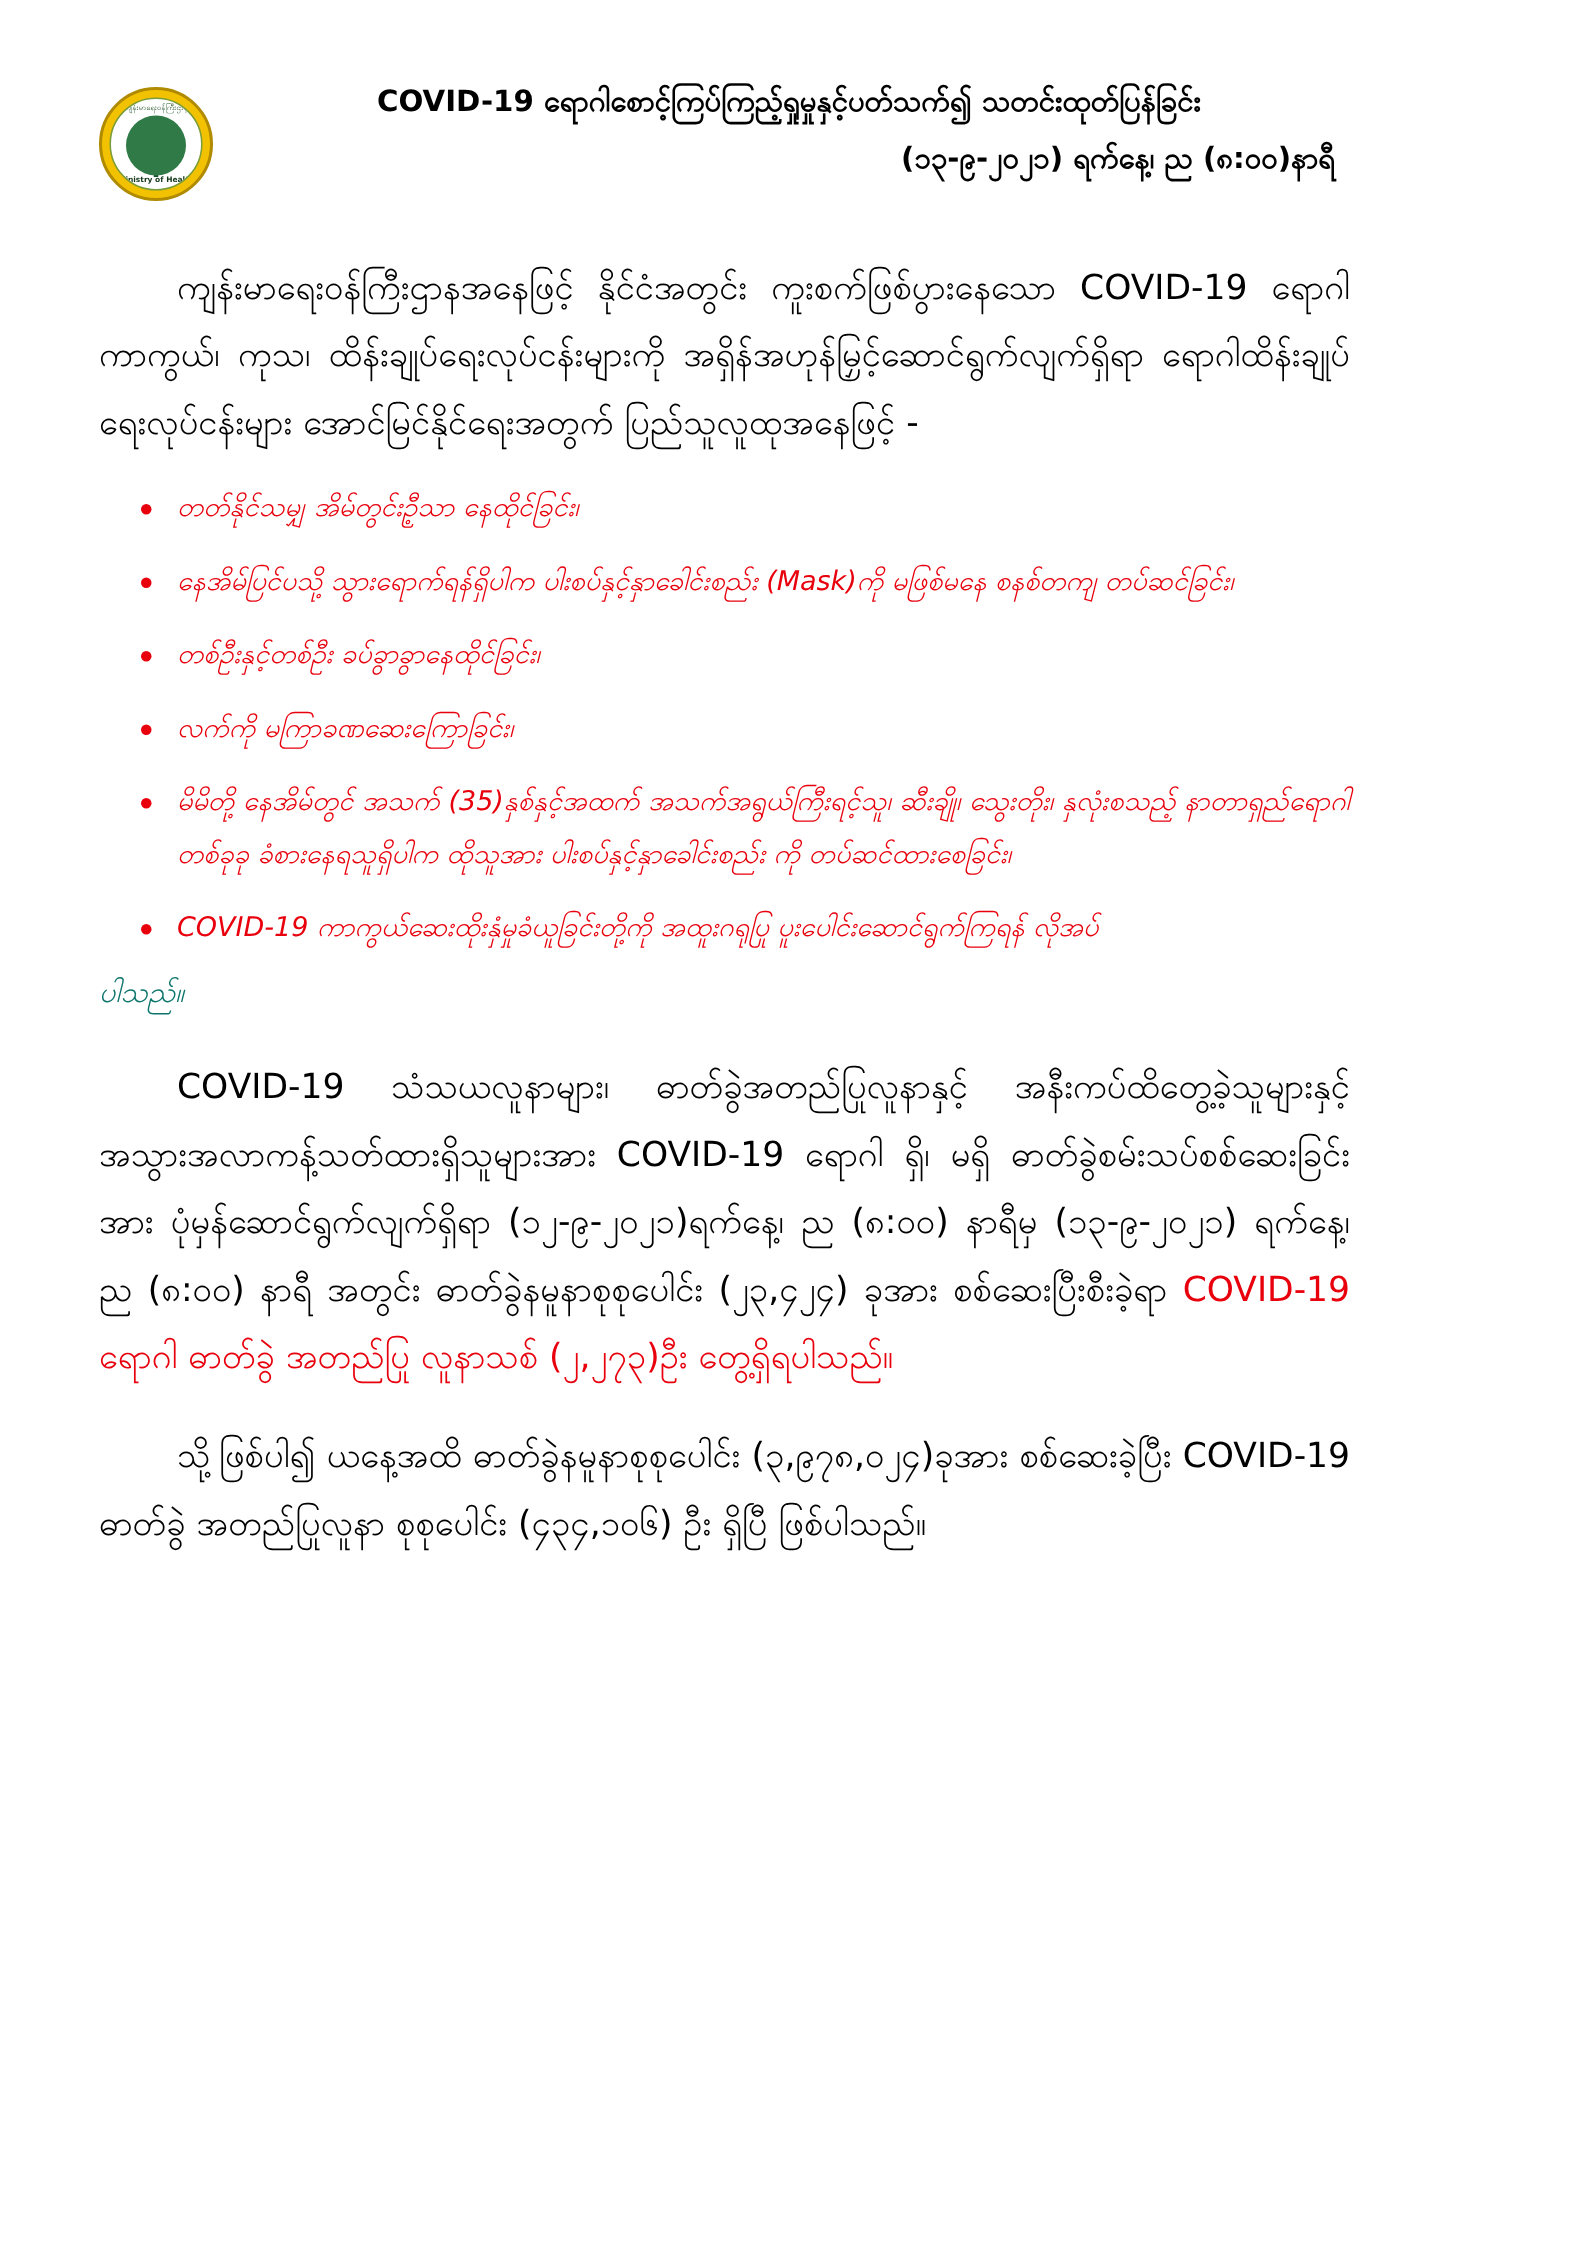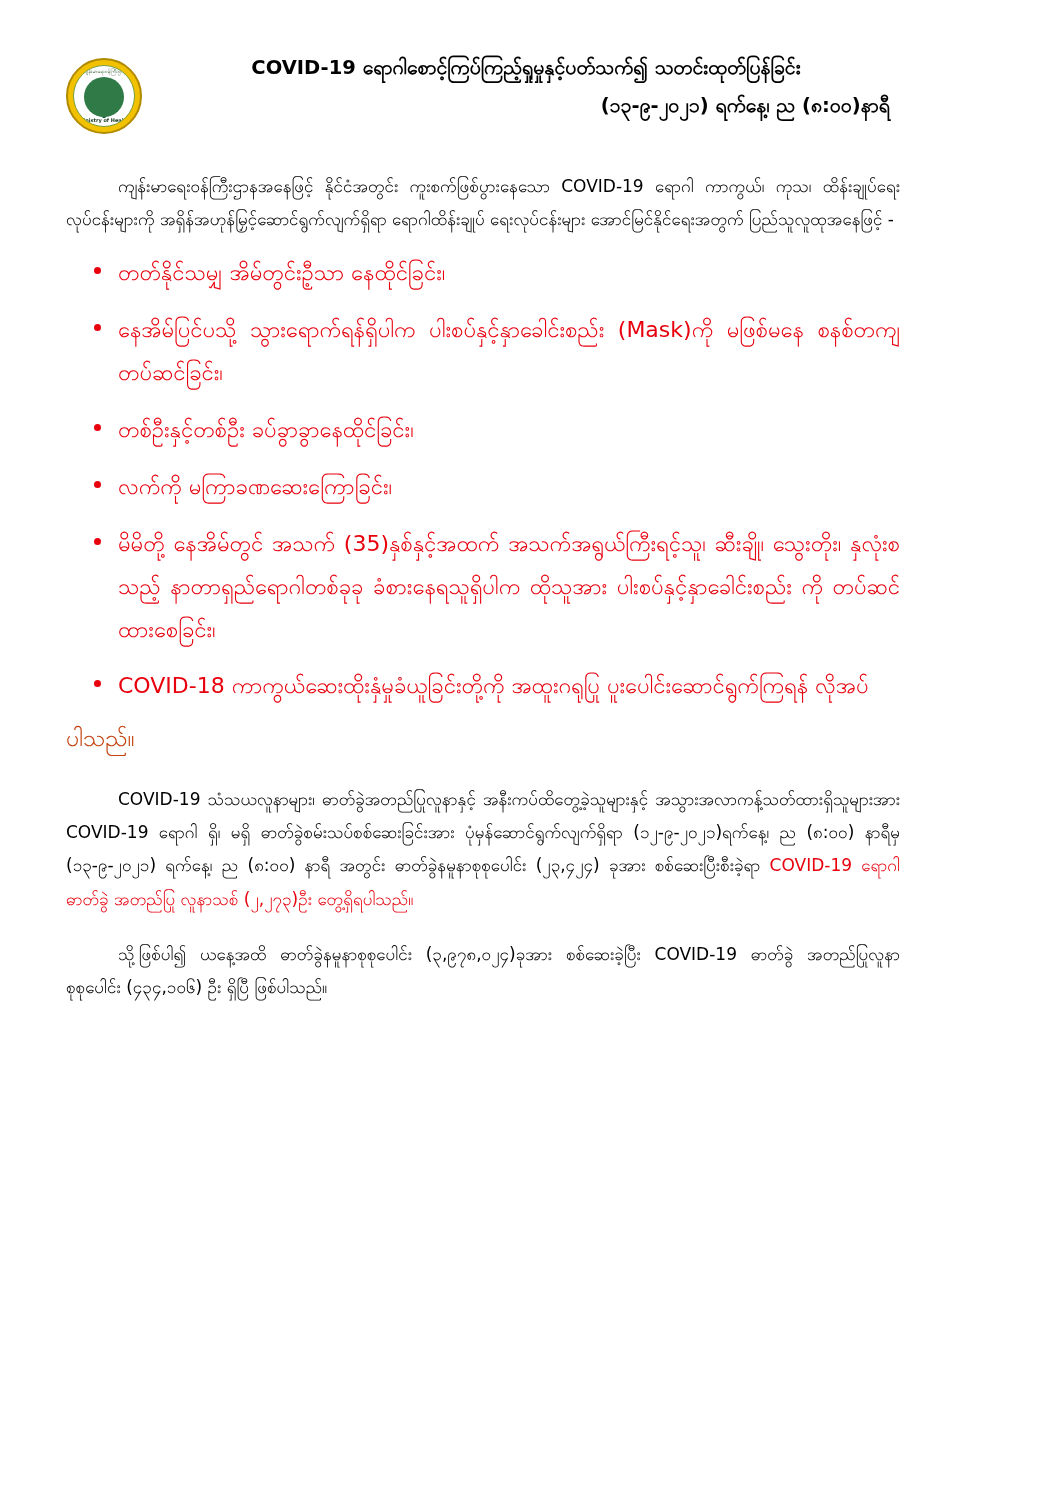--- a/index.html
+++ b/index.html
@@ -104,21 +104,21 @@
     color: #000000;
   }
   .title-line.second {
     margin-top: 6px;
     text-align: right;
   }
 
   
   .para {
     margin-top: 22px;
-    font-size: 17px;
+    font-size: 23px;
     line-height: 1.95;
     text-align: justify;
     text-justify: inter-word;
     color: #000000;
   }
   .para.indent {
     text-indent: 52px;
   }
   .para .red {
     color: #e8000d;
@@ -126,41 +126,43 @@
 
   ul.bullets {
     list-style: none;
     margin: 16px 0 0 0;
     padding: 0;
   }
   ul.bullets > li {
     position: relative;
     padding-left: 52px;
     margin-bottom: 14px;
-    font-size: 22px;
+    font-size: 18px;
     line-height: 1.95;
     color: #e8000d;
     text-align: justify;
     text-justify: inter-word;
+    font-style: italic;
   }
   ul.bullets > li::before {
     content: "";
     position: absolute;
     left: 28px;
     top: 15px;
     width: 7px;
     height: 7px;
     background: #e8000d;
     border-radius: 50%;
   }
   .closing {
-    font-size: 23px;
+    font-size: 19px;
     line-height: 1.95;
-    color: #c2410c;
+    color: #0f766e;
     margin-top: -6px;
+    font-style: italic;
   }
 </style>
 </head>
 <body>
 
 <div class="page">
 
   <div class="seal">
     <div class="ring-outer"></div>
     <div class="ring-inner">
@@ -179,21 +181,21 @@
   </div>
 
   <div class="para indent">ကျန်းမာရေးဝန်ကြီးဌာနအနေဖြင့် နိုင်ငံအတွင်း ကူးစက်ဖြစ်ပွားနေသော COVID-19 ရောဂါ ကာကွယ်၊ ကုသ၊ ထိန်းချုပ်ရေးလုပ်ငန်းများကို အရှိန်အဟုန်မြှင့်ဆောင်ရွက်လျက်ရှိရာ ရောဂါထိန်းချုပ် ရေးလုပ်ငန်းများ အောင်မြင်နိုင်ရေးအတွက် ပြည်သူလူထုအနေဖြင့် -</div>
 
   <ul class="bullets">
     <li>တတ်နိုင်သမျှ အိမ်တွင်းဦ့သာ နေထိုင်ခြင်း၊</li>
     <li>နေအိမ်ပြင်ပသို့ သွားရောက်ရန်ရှိပါက ပါးစပ်နှင့်နှာခေါင်းစည်း (Mask)ကို မဖြစ်မနေ စနစ်တကျ တပ်ဆင်ခြင်း၊</li>
     <li>တစ်ဦးနှင့်တစ်ဦး ခပ်ခွာခွာနေထိုင်ခြင်း၊</li>
     <li>လက်ကို မကြာခဏဆေးကြောခြင်း၊</li>
     <li>မိမိတို့ နေအိမ်တွင် အသက် (35)နှစ်နှင့်အထက် အသက်အရွယ်ကြီးရင့်သူ၊ ဆီးချို၊ သွေးတိုး၊ နှလုံးစသည့် နာတာရှည်ရောဂါတစ်ခုခု ခံစားနေရသူရှိပါက ထိုသူအား ပါးစပ်နှင့်နှာခေါင်းစည်း ကို တပ်ဆင်ထားစေခြင်း၊</li>
-    <li>COVID-18 ကာကွယ်ဆေးထိုးနှံမှုခံယူခြင်းတို့ကို အထူးဂရုပြု ပူးပေါင်းဆောင်ရွက်ကြရန် လိုအပ်</li>
+    <li>COVID-19 ကာကွယ်ဆေးထိုးနှံမှုခံယူခြင်းတို့ကို အထူးဂရုပြု ပူးပေါင်းဆောင်ရွက်ကြရန် လိုအပ်</li>
   </ul>
 
   <div class="closing">ပါသည်။</div>
 
   <div class="para indent">
     <span>COVID-19 သံသယလူနာများ၊ ဓာတ်ခွဲအတည်ပြုလူနာနှင့် အနီးကပ်ထိတွေ့ခဲ့သူများနှင့် အသွားအလာကန့်သတ်ထားရှိသူများအား COVID-19 ရောဂါ ရှိ၊ မရှိ ဓာတ်ခွဲစမ်းသပ်စစ်ဆေးခြင်းအား ပုံမှန်ဆောင်ရွက်လျက်ရှိရာ (၁၂-၉-၂၀၂၁)ရက်နေ့၊ ည (၈:၀၀) နာရီမှ (၁၃-၉-၂၀၂၁) ရက်နေ့၊ ည (၈:၀၀) နာရီ အတွင်း ဓာတ်ခွဲနမူနာစုစုပေါင်း (၂၃,၄၂၄) ခုအား စစ်ဆေးပြီးစီးခဲ့ရာ </span><span class="red">COVID-19 ရောဂါ ဓာတ်ခွဲ အတည်ပြု လူနာသစ် (၂,၂၇၃)ဦး တွေ့ရှိရပါသည်။</span>
   </div>
 
   <div class="para indent">သို့ဖြစ်ပါ၍ ယနေ့အထိ ဓာတ်ခွဲနမူနာစုစုပေါင်း (၃,၉၇၈,၀၂၄)ခုအား စစ်ဆေးခဲ့ပြီး COVID-19 ဓာတ်ခွဲ အတည်ပြုလူနာ စုစုပေါင်း (၄၃၄,၁၀၆) ဦး ရှိပြီ ဖြစ်ပါသည်။</div>
 

